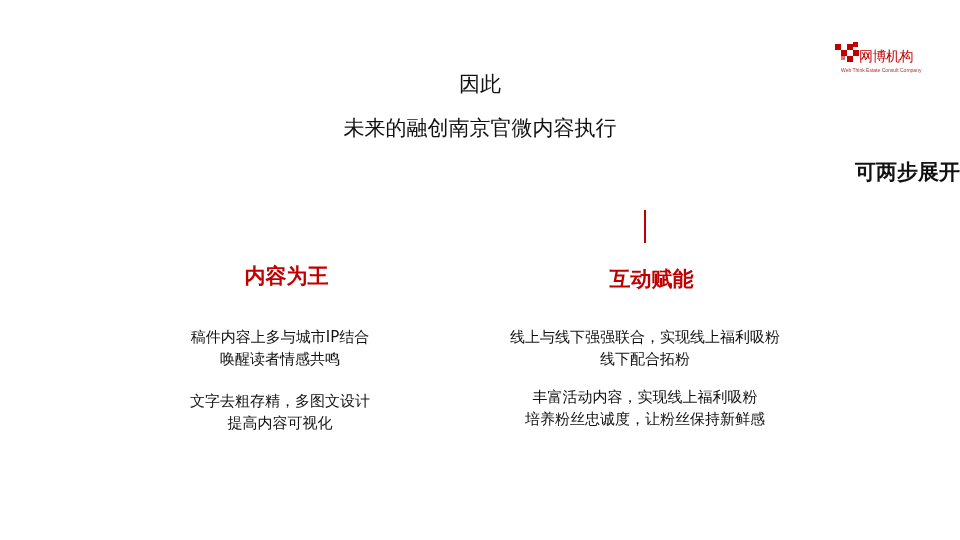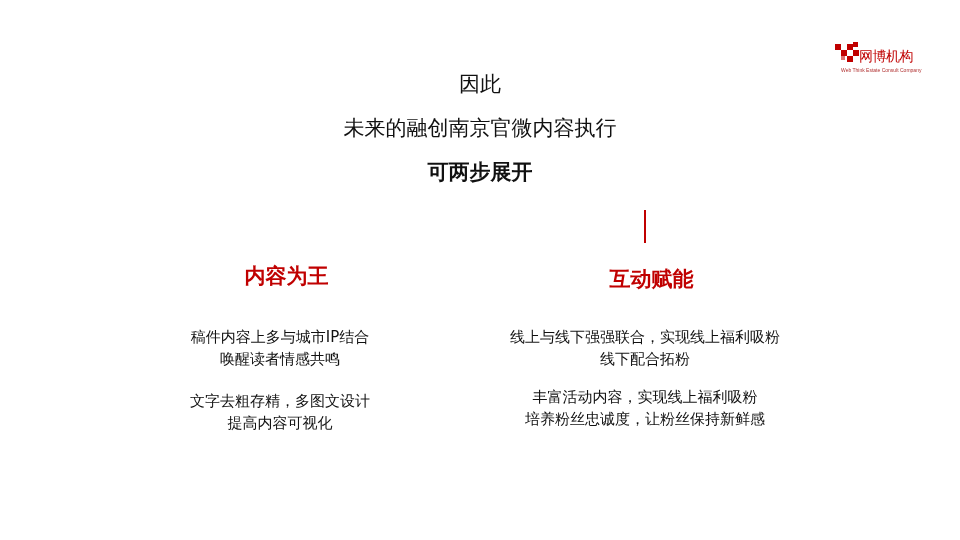--- a/index.html
+++ b/index.html
@@ -23,21 +23,21 @@
     }
     .center-line {
       position: absolute;
       left: 0;
       width: 960px;
       text-align: center;
       white-space: nowrap;
     }
     .t-intro { top: 70px; font-size: 21px; }
     .t-sub { top: 114px; font-size: 21px; }
-    .t-strong { top: 158px; font-size: 21px; font-weight: bold; }
+    .t-strong { top: 158px; font-size: 21px; font-weight: bold; text-align: right; }
 
     .divider {
       position: absolute;
       left: 644px;
       top: 210px;
       width: 2px;
       height: 33px;
       background: #c00000;
     }
 

